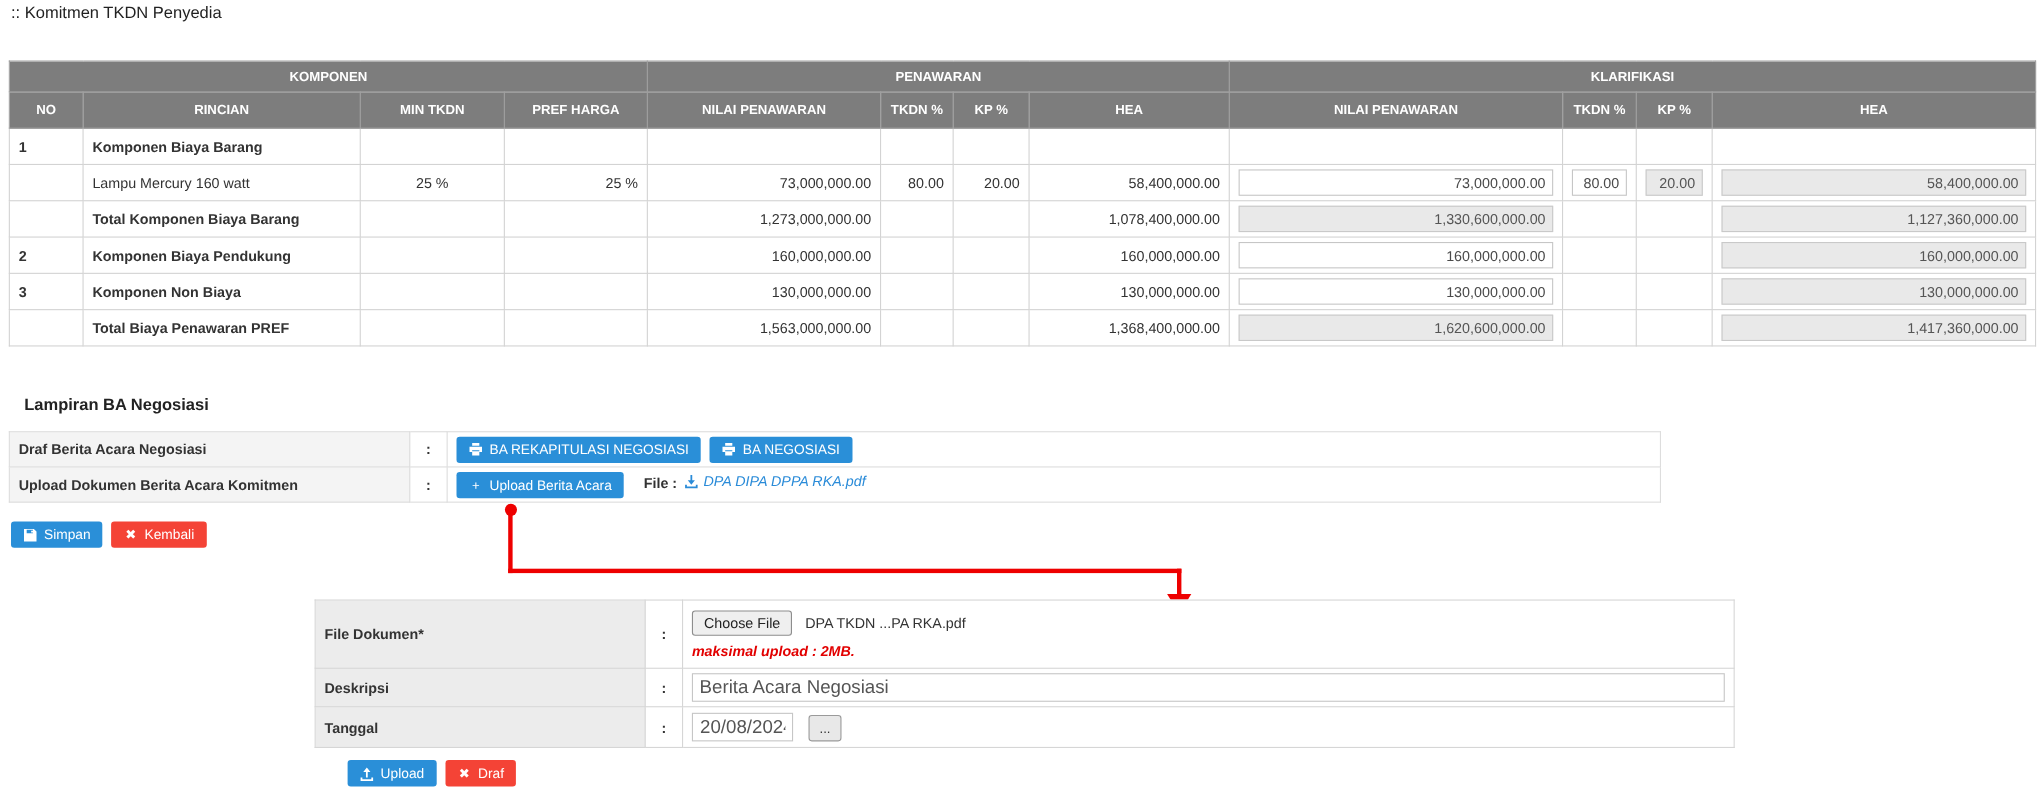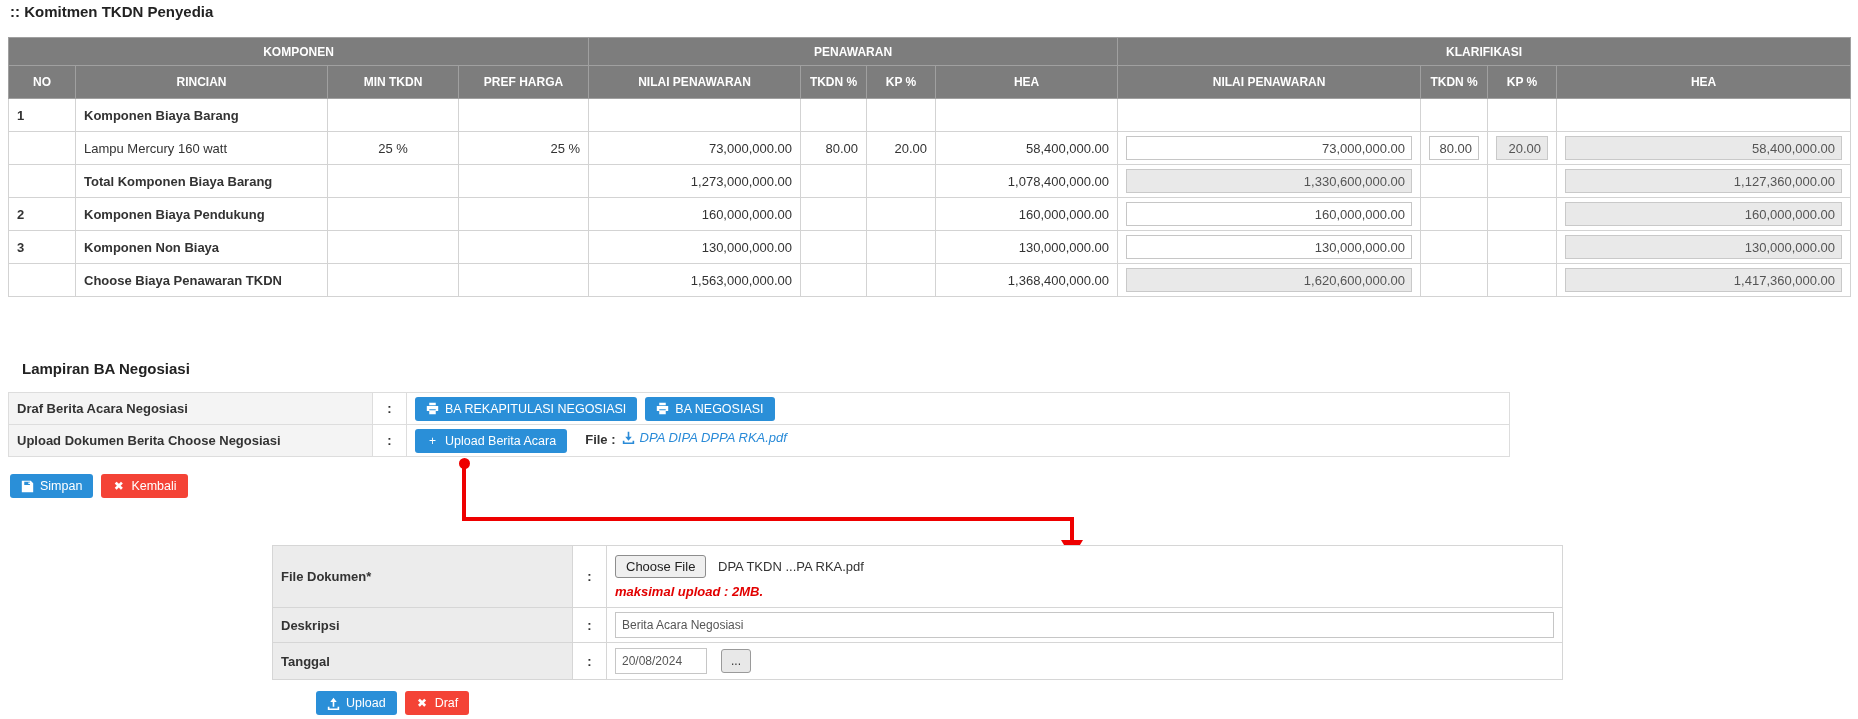--- a/index.html
+++ b/index.html
@@ -1,24 +1,24 @@
 <!DOCTYPE html>
 <html><head>
 <meta charset="utf-8">
 <style>
   * { margin:0; padding:0; box-sizing:border-box; }
   html,body { background:#fff; }
   .page {
     position:relative; width:1858px; height:719px; overflow:hidden;
     font-family:"Liberation Sans", sans-serif; color:#333; background:#fff;
   }
-  .page-title { position:absolute; left:10px; top:3px; font-size:15px; font-weight:bold; color:#222; }
+  .page-title { position:absolute; left:10px; top:3px; font-size:15px; font-weight:normal; color:#222; }
 
   
-  table.tkdn { position:absolute; left:8px; top:37px; width:1842px; border-collapse:collapse; table-layout:fixed; }
+  table.tkdn { position:absolute; left:8px; top:55px; width:1842px; border-collapse:collapse; table-layout:fixed; }
   table.tkdn th {
     background:#7d7d7d; color:#fff; font-size:12px; font-weight:bold;
     border:1px solid #a0a0a0; text-align:center; padding:4px 4px;
   }
   table.tkdn tr.grp th { height:28px; }
   table.tkdn tr.sub th { height:33px; }
   table.tkdn td {
     border:1px solid #d3d3d3; background:#fff; font-size:13px;
     padding:4px 8px; height:33px; vertical-align:middle; overflow:hidden; white-space:nowrap;
   }
@@ -55,32 +55,32 @@
 
   
   .arrow-dot  { position:absolute; left:459px; top:458px; width:11px; height:11px; border-radius:50%; background:#ee0000; }
   .arrow-v1   { position:absolute; left:462px; top:464px; width:4px;  height:57px; background:#ee0000; }
   .arrow-h    { position:absolute; left:462px; top:517px; width:612px; height:4px; background:#ee0000; }
   .arrow-v2   { position:absolute; left:1070px; top:517px; width:4px; height:25px; background:#ee0000; }
   .arrow-head { position:absolute; left:1061px; top:540px; width:0; height:0;
                 border-left:11px solid transparent; border-right:11px solid transparent; border-top:18px solid #ee0000; }
 
   
-  table.uform { position:absolute; left:272px; top:545px; width:1291px; border-collapse:collapse; table-layout:fixed; background:#fff; }
+  table.uform { position:absolute; left:286px; top:545px; width:1291px; border-collapse:collapse; table-layout:fixed; background:#fff; }
   table.uform td { border:1px solid #d6d6d6; font-size:13px; vertical-align:middle; padding:4px 8px; }
   table.uform td.flab { background:#ececec; font-weight:bold; }
   tr.r-file td { height:62px; }
   tr.r-desk td { height:33px; }
   tr.r-tgl  td { height:37px; }
   .choose-btn { display:inline-block; border:1px solid #8d8d8d; background:#efefef; color:#222;
                 font-family:"Liberation Sans", sans-serif; font-size:13px; padding:3px 10px; border-radius:3px; cursor:pointer; }
   .file-name { margin-left:8px; font-size:13px; color:#333; }
   .max-note { color:#e20000; font-weight:bold; font-style:italic; font-size:13px; margin-top:6px; }
   input.txt { height:26px; border:1px solid #c6c6c6; color:#555; background:#fff;
-              font-family:"Liberation Sans", sans-serif; font-size:12px; padding:2px 6px; text-align:left; }
+              font-family:"Liberation Sans", sans-serif; font-size:17px; padding:2px 6px; text-align:left; }
   .txt-wide { width:100%; }
   .txt-date { width:92px; }
   .dots-btn { display:inline-block; border:1px solid #9a9a9a; background:#e8e8e8; color:#333;
               font-size:12px; padding:4px 9px; border-radius:3px; margin-left:14px; cursor:pointer; }
 
   .ico { display:inline-flex; width:13px; height:13px; align-items:center; justify-content:center; }
   .ico svg { display:block; }
   .xg { font-size:12px; line-height:1; }
 </style>
 </head>
@@ -197,21 +197,21 @@
           <td></td>
       <td class="num">130,000,000.00</td>
       <td class="inp"><input class="fld" value="130,000,000.00" style=""></td>
       <td></td>
           <td></td>
       <td class="inp"><input class="fld ro" readonly="" value="130,000,000.00" style=""></td>
     </tr>
 
     <tr>
       <td></td>
-      <td class="b">Choose Biaya Penawaran TKDN</td>
+      <td class="b">Total Biaya Penawaran PREF</td>
       <td></td>
           <td></td>
       <td class="num">1,563,000,000.00</td>
       <td></td>
           <td></td>
       <td class="num">1,368,400,000.00</td>
       <td class="inp"><input class="fld ro" readonly="" value="1,620,600,000.00" style=""></td>
       <td></td>
           <td></td>
       <td class="inp"><input class="fld ro" readonly="" value="1,417,360,000.00" style=""></td>
@@ -243,21 +243,21 @@
           <span class="ico">
             <svg width="13" height="13" viewBox="0 0 16 16">
                   <path fill="#fff" d="M4 1h8v3H4zM1 5h14v6h-3v-2H4v2H1zM4 10h8v5H4z"></path>
                 </svg>
           </span>
           <span>BA NEGOSIASI</span>
         </button>
       </td>
     </tr>
     <tr>
-      <td class="lab">Upload Dokumen Berita Choose Negosiasi</td>
+      <td class="lab">Upload Dokumen Berita Acara Komitmen</td>
       <td class="col">:</td>
       <td>
         <button class="btn btn-blue">
           <span class="ico xg">+</span>
           <span>Upload Berita Acara</span>
         </button><span class="file-lab">File :</span><a class="file-link" href="#">
           <span class="ico">
             <svg width="13" height="13" viewBox="0 0 16 16">
                   <path fill="#2a8bd8" d="M7 1h2v6h3L8 12 4 7h3zM1 12h2v2h10v-2h2v4H1z"></path>
                 </svg>

